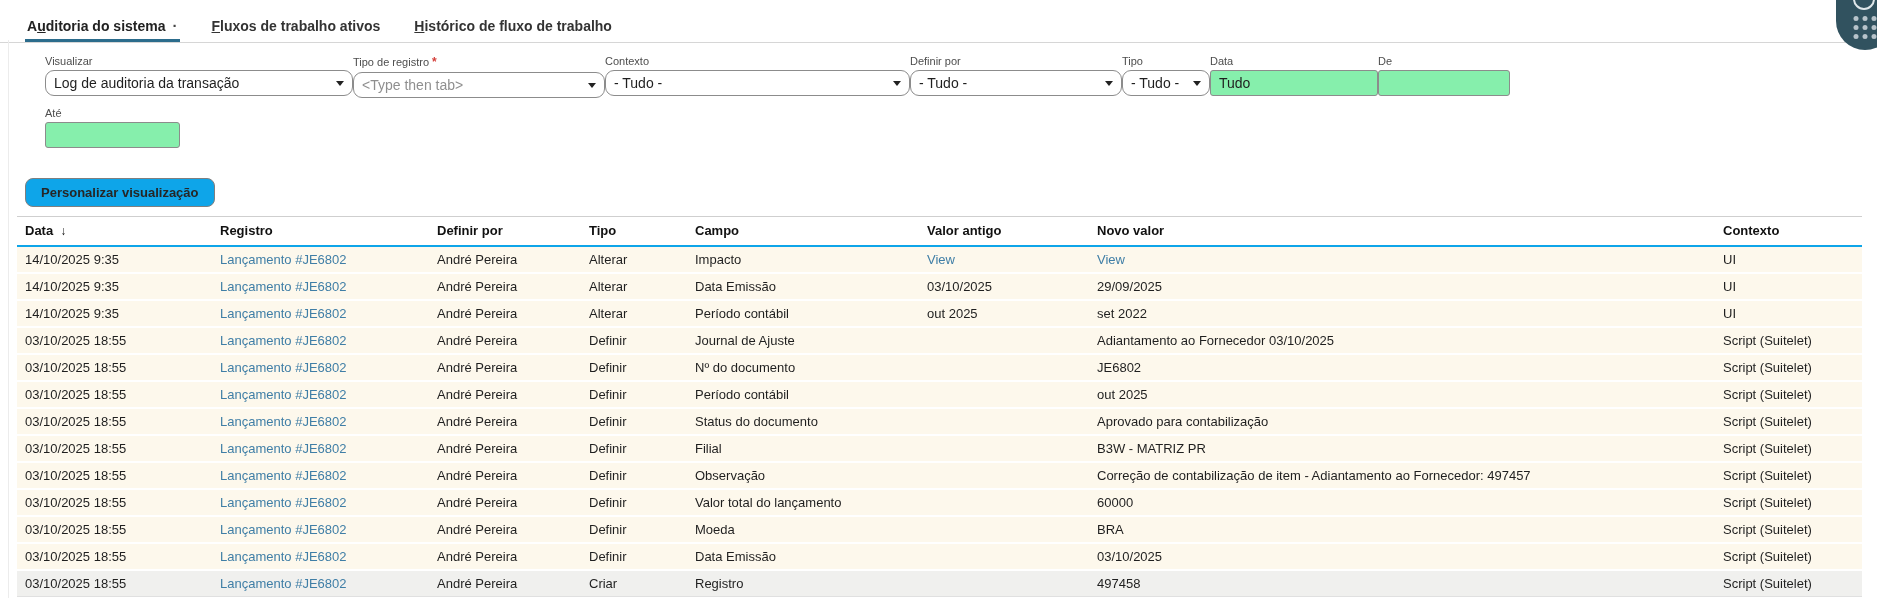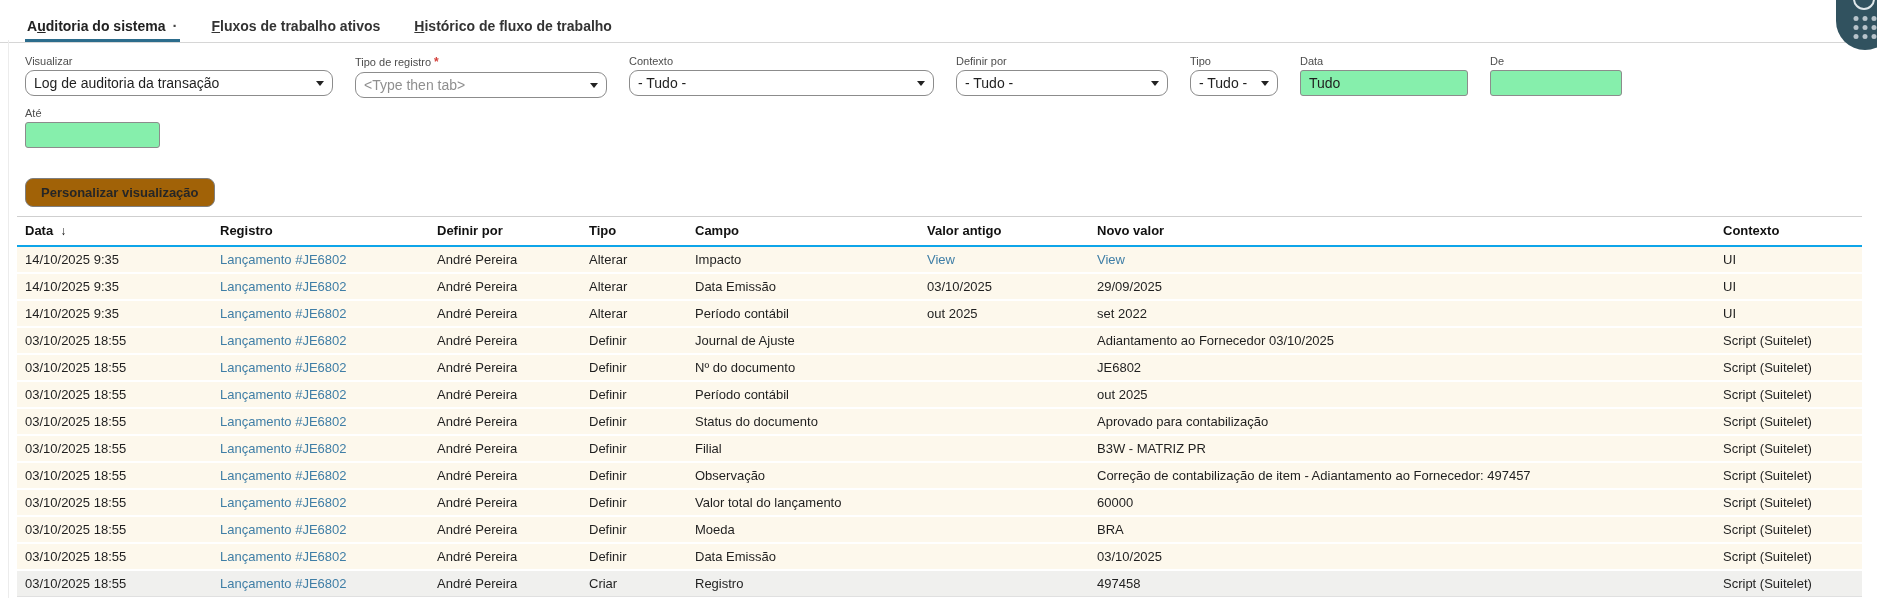--- a/index.html
+++ b/index.html
@@ -25,40 +25,40 @@
     font-size:14px;font-weight:bold;color:#333;margin-right:30px;
     padding:0 2px 8px 2px;cursor:pointer;display:flex;align-items:center;
   }
   .tab u{text-decoration:underline;}
   .tab.active{border-bottom:3px solid var(--accent);padding-bottom:5px;color:#222;}
   .tabdot{margin-left:7px;font-weight:bold;font-size:15px;line-height:10px;color:#444;}
   
   .left-rule{position:absolute;left:8px;top:40px;bottom:0;width:1px;background:#ececec;}
   
   .filters{padding:12px 0 0 25px;}
-  .frow{display:flex;gap:22px;}
+  .frow{display:flex;margin-left:20px;}
   .field label{display:block;font-size:11px;color:#4d4d4d;margin-bottom:3px;white-space:nowrap;}
   .req{color:var(--required);font-weight:bold;margin-left:3px;font-size:12px;}
   .select{
     height:26px;border:1px solid #8c8c8c;border-radius:9px;background:#fff;
     display:flex;align-items:center;justify-content:space-between;
     padding:0 8px;font-size:14px;color:#1f1f1f;cursor:pointer;
   }
   .select .val{overflow:hidden;white-space:nowrap;}
   .select .val.placeholder{color:#8f8f8f;}
   .arrow{width:0;height:0;border-left:4px solid transparent;border-right:4px solid transparent;border-top:5px solid #222;margin-left:8px;flex:none;}
   input.text{
     height:26px;border:1px solid #8c8c8c;border-radius:3px;background:#86efac;
     font-size:14px;padding:0 8px;font-family:"Liberation Sans",sans-serif;color:#1f1f1f;width:100%;
   }
   .fw0{width:308px;} .fw1{width:252px;} .fw2{width:305px;} .fw3{width:212px;}
   .fw4{width:88px;} .fw5{width:168px;} .fw6{width:132px;} .fw-ate{width:135px;}
   .frow2{margin-top:9px;}
   .btn{
-    margin:30px 0 0 25px;display:inline-block;background:#a16207;
+    margin:30px 0 0 25px;display:inline-block;background:#0ea5e9;
     border:1px solid #7f7f7f;border-radius:8px;padding:6px 15px;
     font-size:13px;font-weight:bold;color:#262626;cursor:pointer;
     font-family:"Liberation Sans",sans-serif;
   }
   
   table{border-collapse:collapse;table-layout:fixed;width:1845px;margin:9px 0 0 17px;}
   th{
     text-align:left;font-size:13px;font-weight:bold;color:#111;
     padding:6px 8px 7px 8px;border-top:1px solid #cfcfcf;border-bottom:2px solid #0ea5e9;
     white-space:nowrap;overflow:hidden;cursor:pointer;

